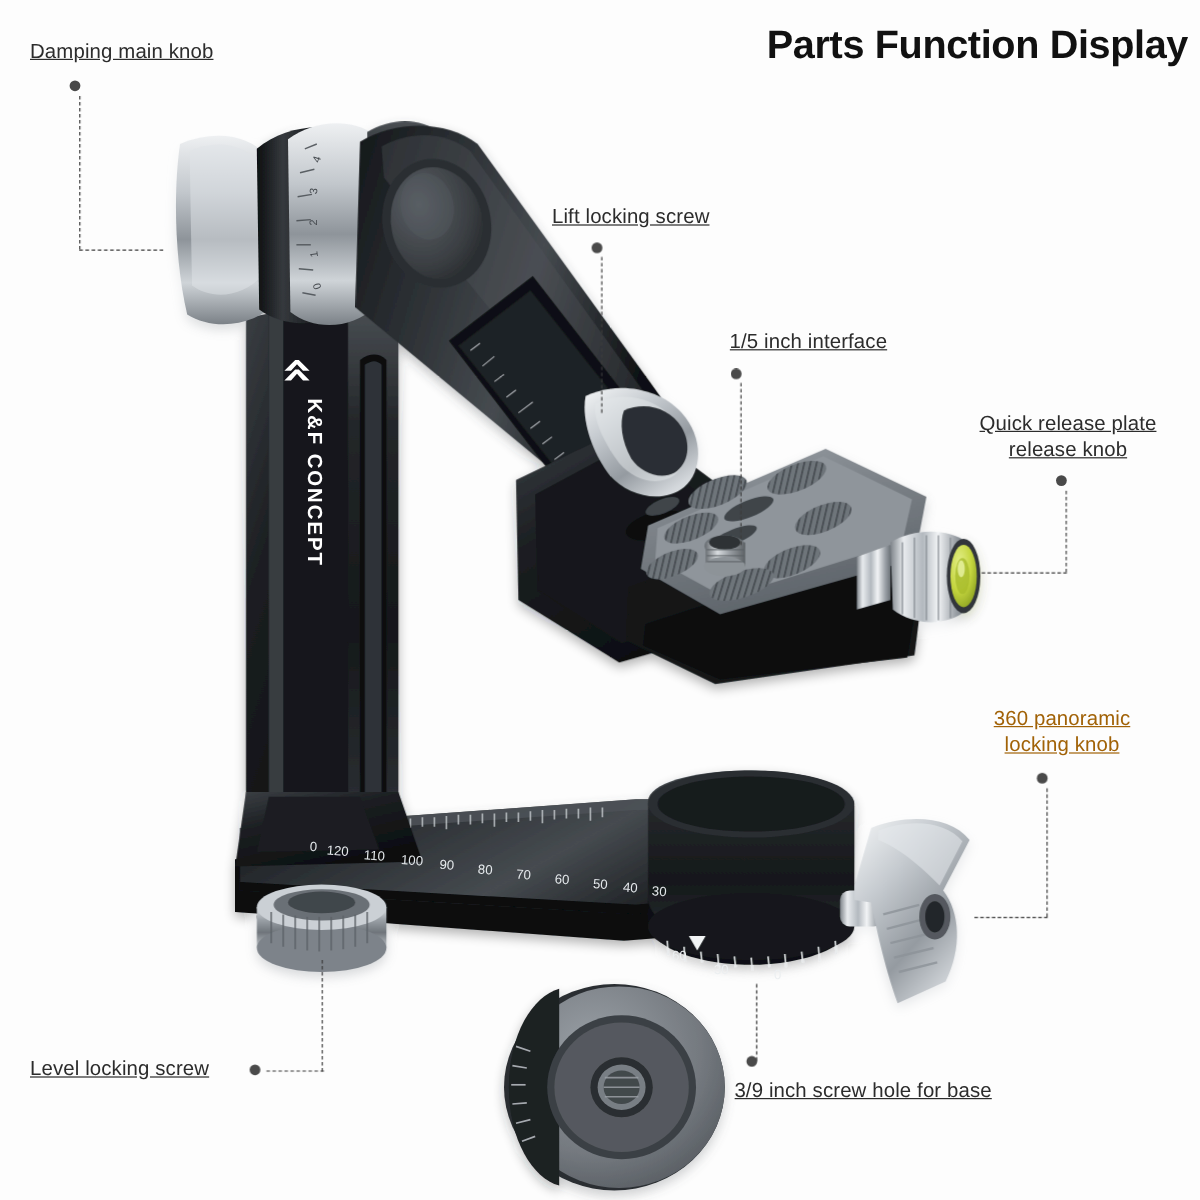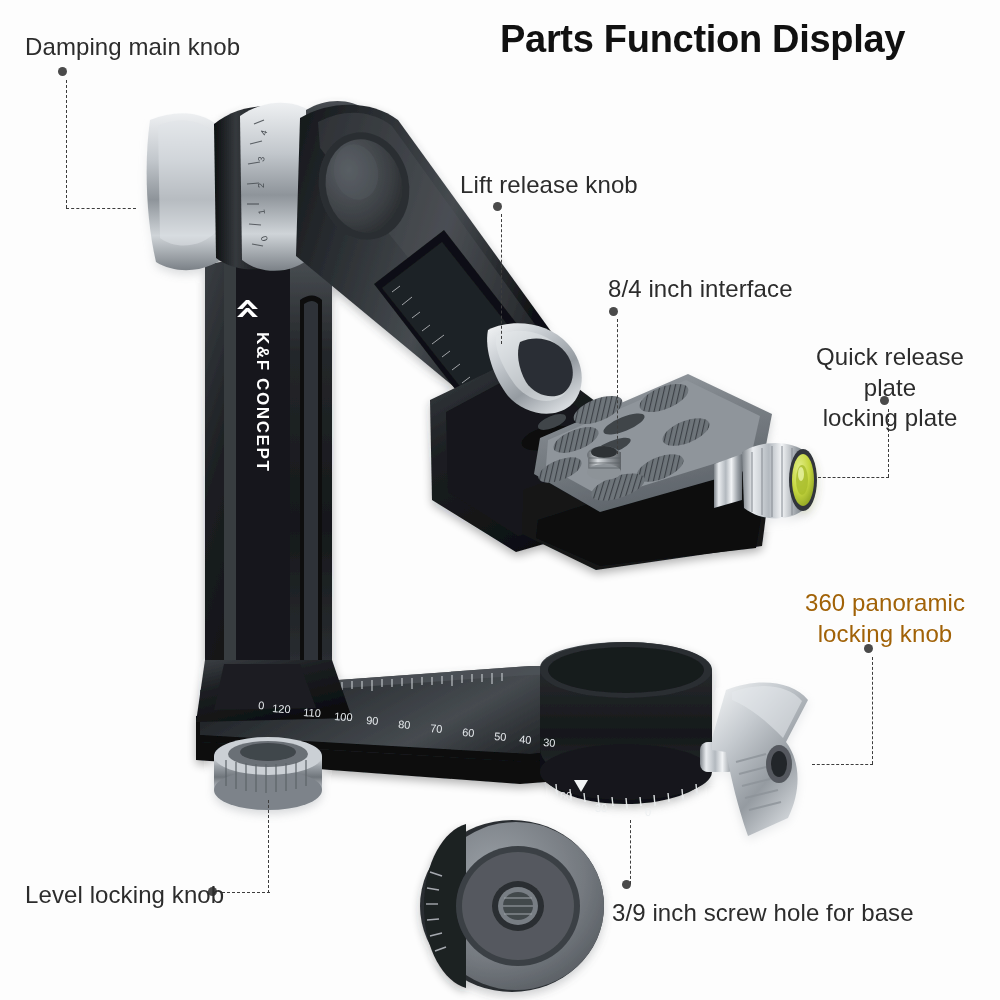--- a/index.html
+++ b/index.html
@@ -22,36 +22,37 @@
     width: 1000px;
     height: 1000px;
   }
 
   
   .title {
     position: absolute;
     left: 500px;
     top: 18px;
     width: 490px;
-    text-align: left;
-    font-size: 38px;
+    text-align: right;
+    font-size: 33px;
     font-weight: bold;
     color: #111111;
     letter-spacing: -0.3px;
     white-space: nowrap;
   }
 
   
   .label {
     position: absolute;
-    font-size: 24px;
+    font-size: 17px;
     color: #2c2c2c;
     line-height: 1.28;
     white-space: pre-line;
     letter-spacing: 0.1px;
+    text-decoration: underline;
   }
   .label.center { text-align: center; }
   .label.left   { text-align: left; }
 
   
   .dot {
     position: absolute;
     width: 9px;
     height: 9px;
     border-radius: 50%;
@@ -472,23 +473,23 @@
       <div class="dot" style="left: 208px; top: 887px; background: rgb(74, 74, 74);"></div>
       <div class="lead-v" style="left: 268px; top: 800px; height: 93px; border-left-color: rgb(61, 61, 61);"></div>
       <div class="lead-h" style="left: 222px; top: 892px; width: 48px; border-top-color: rgb(61, 61, 61);"></div>
       <div class="dot" style="left: 622px; top: 880px; background: rgb(74, 74, 74);"></div>
       <div class="lead-v" style="left: 630px; top: 820px; height: 64px; border-left-color: rgb(61, 61, 61);"></div>
     </div>
 
   <div class="title" style="color: rgb(17, 17, 17);">Parts Function Display</div>
   <div id="labels">
       <div class="label left" style="left: 25px; top: 32px; color: rgb(44, 44, 44);">Damping main knob</div>
-      <div class="label left" style="left: 460px; top: 170px; color: rgb(44, 44, 44);">Lift release knob</div>
-      <div class="label left" style="left: 608px; top: 274px; color: rgb(44, 44, 44);">8/4 inch interface</div>
+      <div class="label left" style="left: 460px; top: 170px; color: rgb(44, 44, 44);">Lift locking screw</div>
+      <div class="label left" style="left: 608px; top: 274px; color: rgb(44, 44, 44);">1/5 inch interface</div>
       <div class="label center" style="left: 790px; top: 342px; width: 200px; color: rgb(44, 44, 44);">Quick release plate
-locking plate</div>
+release knob</div>
       <div class="label center" style="left: 785px; top: 588px; width: 200px; color: #a16207;">360 panoramic
 locking knob</div>
-      <div class="label left" style="left: 25px; top: 880px; color: rgb(44, 44, 44);">Level locking knob</div>
+      <div class="label left" style="left: 25px; top: 880px; color: rgb(44, 44, 44);">Level locking screw</div>
       <div class="label left" style="left: 612px; top: 898px; color: rgb(44, 44, 44);">3/9 inch screw hole for base</div>
     </div>
 
 </div>
 
 </body></html>

